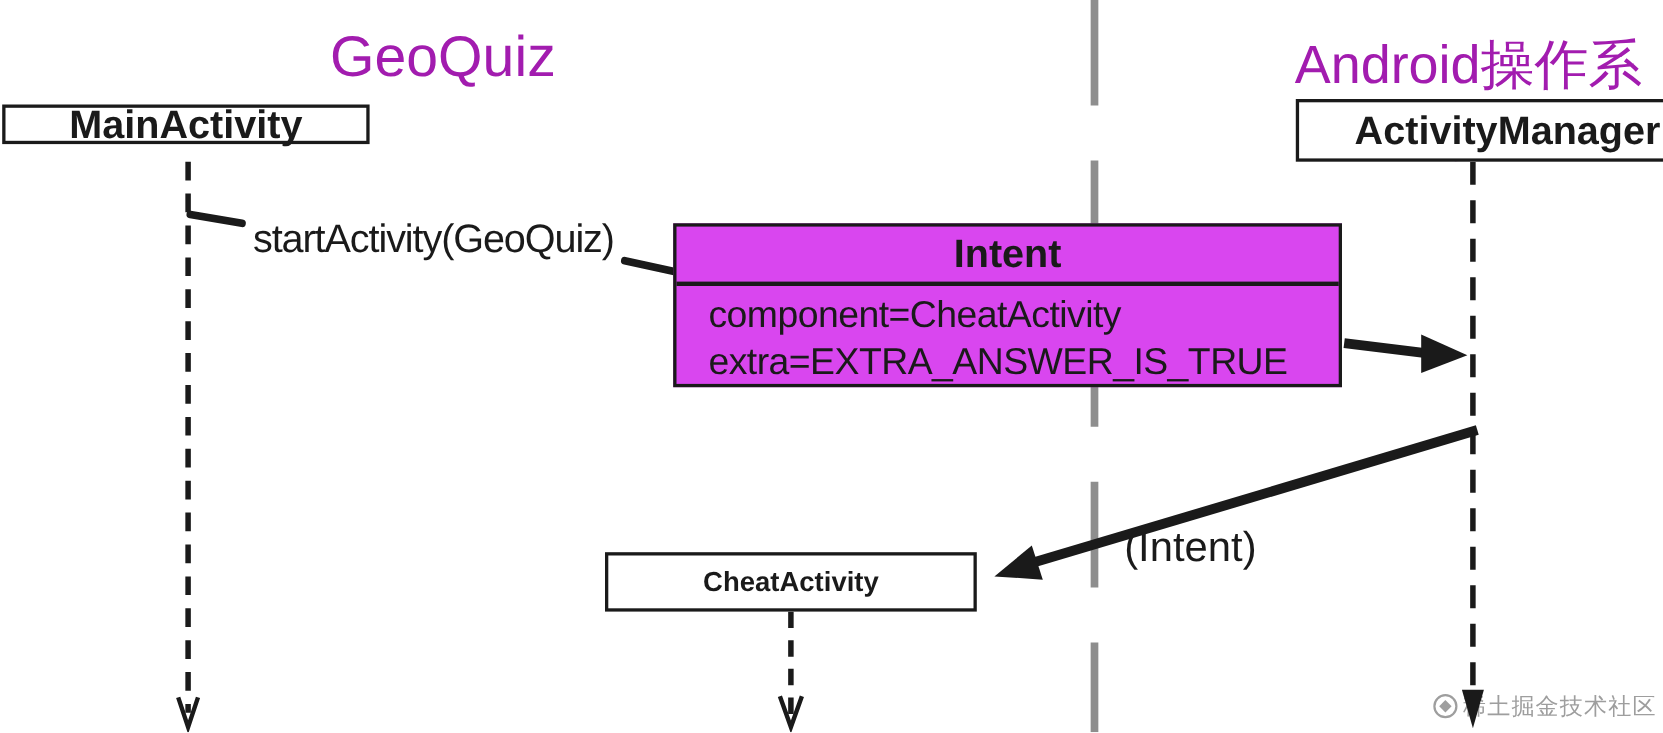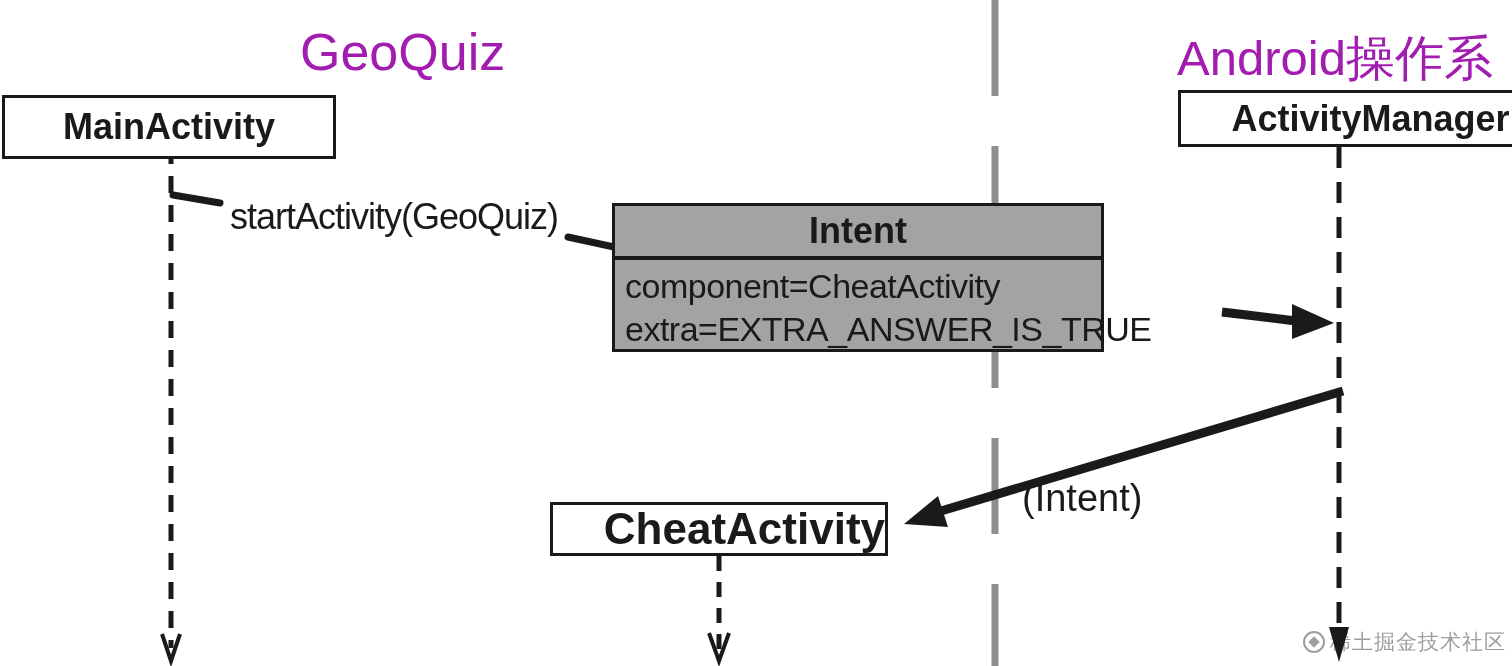--- a/index.html
+++ b/index.html
@@ -21,37 +21,38 @@
   .title-os{
     left:1160px;top:26px;width:350px;
     text-align:center;font-size:49px;font-weight:400;color:#a21caf;
   }
   
   .node{
     background:#ffffff;border:3px solid #1a1a1a;
     display:flex;align-items:center;justify-content:center;
     font-weight:bold;z-index:2;box-sizing:border-box;
   }
-  .node-main{left:2px;top:95px;width:334px;height:64px;font-size:36px;text-align:center;}
+  .node-main{left:2px;top:95px;width:334px;height:36px;font-size:36px;text-align:center;}
   .node-am{left:1178px;top:90px;width:385px;height:57px;font-size:36px;}
-  .node-cheat{left:550px;top:502px;width:338px;height:54px;font-size:44px;justify-content:flex-end;}
+  .node-cheat{left:550px;top:502px;width:338px;height:54px;font-size:25px;}
   
   .intent-box{
-    left:612px;top:203px;width:492px;height:149px;
-    background:#a3a3a3;border:3px solid #1a1a1a;z-index:2;box-sizing:border-box;
+    left:612px;top:203px;width:608px;height:149px;
+    background:#d946ef;border:3px solid #1a1a1a;z-index:2;box-sizing:border-box;
   }
   .intent-header{
     height:50px;border-bottom:4px solid #1a1a1a;
     display:flex;align-items:center;justify-content:center;
     font-size:36px;font-weight:bold;
   }
   .intent-body{
     padding:5px 8px 0 10px;
     font-size:34px;line-height:43px;letter-spacing:-0.5px;
     white-space:nowrap;
+    margin-left:19px;
   }
   
   .lbl-start{
     left:230px;top:196px;
     font-size:36px;letter-spacing:-1px;white-space:nowrap;z-index:2;
   }
   .lbl-intent-param{
     left:1022px;top:450px;
     font-size:38px;white-space:nowrap;z-index:2;margin-top:27px;
   }

